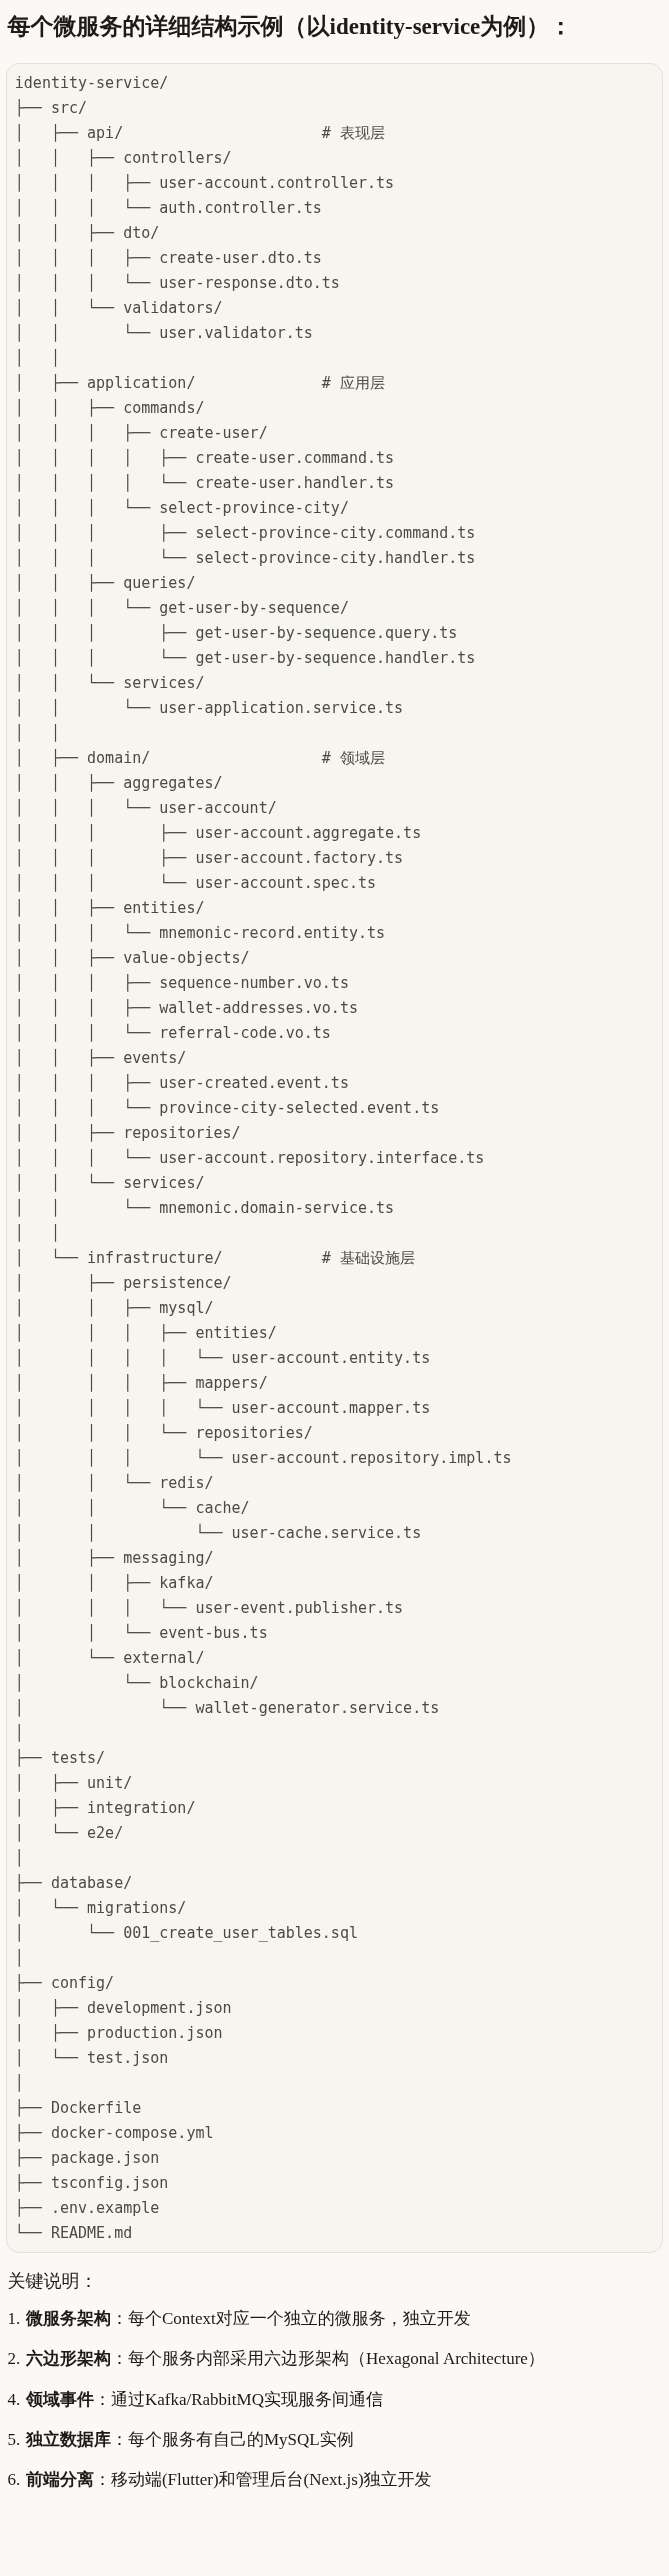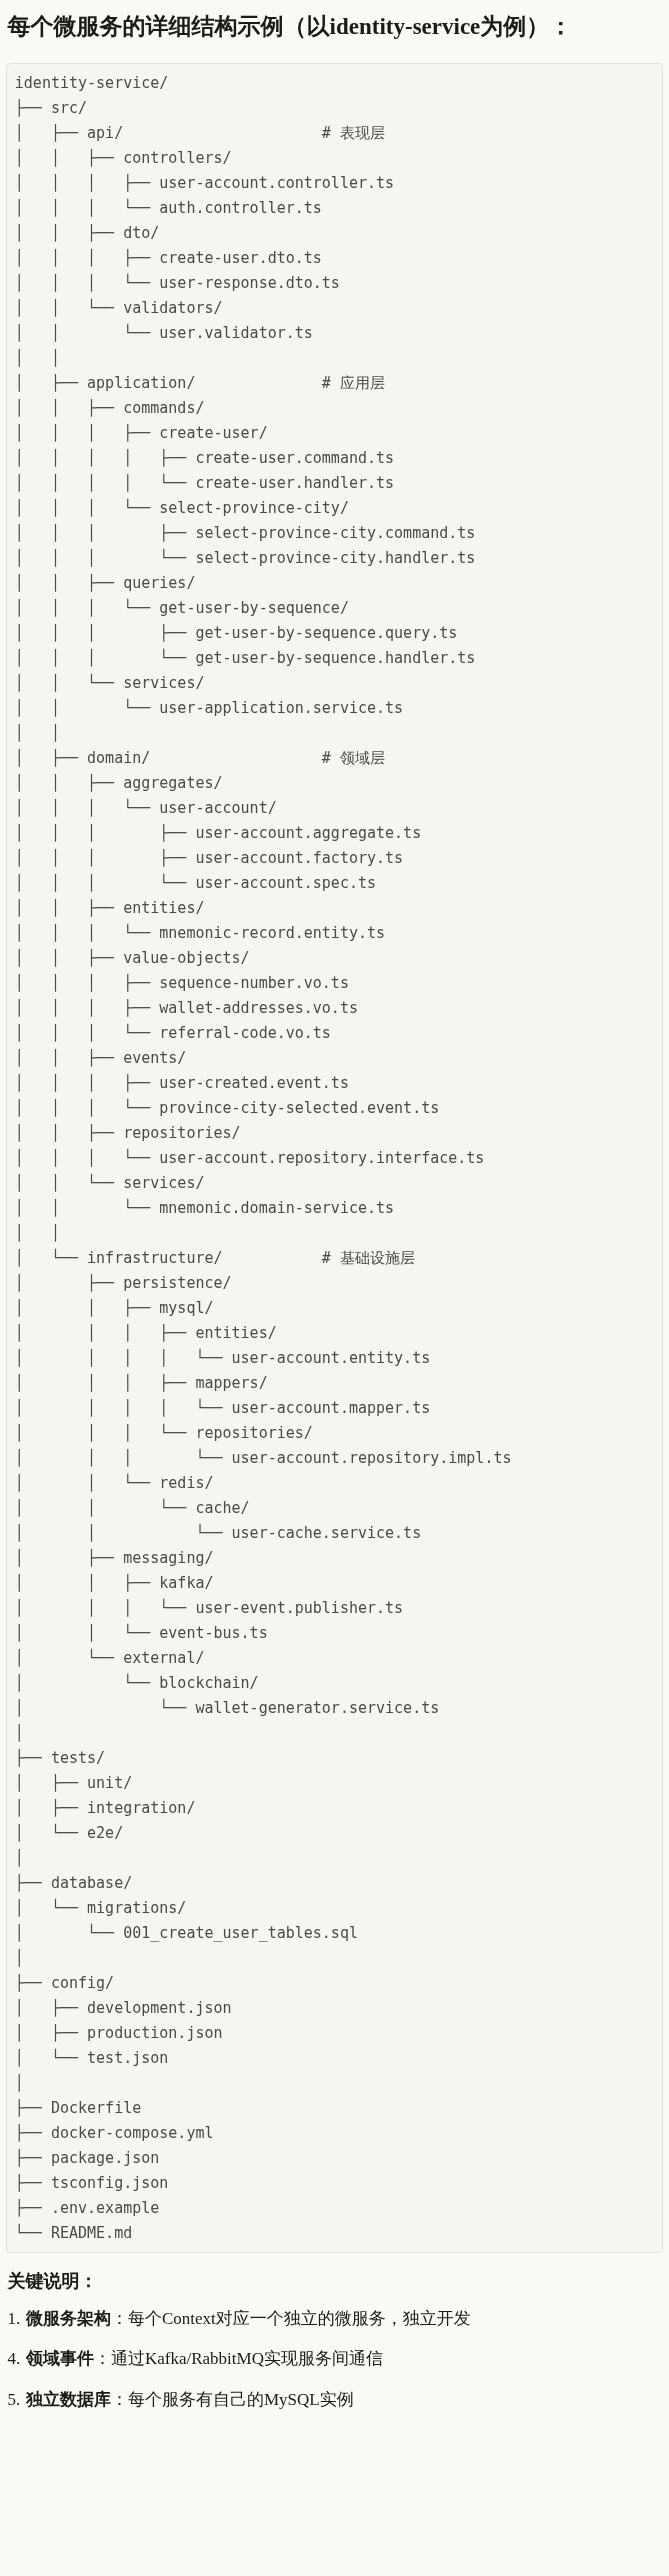--- a/index.html
+++ b/index.html
@@ -14,35 +14,35 @@
   }
   .title {
     font-size: 23px;
     line-height: 1.35;
     font-weight: 700;
     margin: 2.5px 0 21px 1.3px;
   }
   .code-block {
     background: #F6F5F0;
     border: 0.6px solid #E3E1D8;
-    border-radius: 4px;
+    border-radius: 13px;
     padding: 6.3px 7.5px;
   }
   .tree {
     margin: 0;
     font-family: "DejaVu Sans Mono", "Liberation Mono", monospace;
     font-size: 15px;
     line-height: 25px;
     color: #4b4a45;
     white-space: pre;
   }
   .notes { margin-top: 16.3px; }
   .notes-heading {
     font-size: 18px;
-    font-weight: 700;
+    font-weight: 400;
     margin: 0 0 15px 1.3px;
   }
   .note-item {
     font-size: 17px;
     line-height: 1.25;
     margin: 0 0 19px 1.3px;
   }
   .note-item .num { margin-right: 5.6px; }
   .note-item .label { font-weight: 700; }
 </style>
@@ -141,23 +141,25 @@
 ├── tsconfig.json
 ├── .env.example
 └── README.md</pre>
   </div>
 
   <div class="notes">
     <h3 class="notes-heading">关键说明：</h3>
 
     <div class="note-item"><span class="num">1.</span><span class="label">微服务架构</span><span class="sep">：</span><span class="text">每个Context对应一个独立的微服务，独立开发</span></div>
 
+    <div class="note-item"><span class="num">2.</span><span class="label">六边形架构</span><span class="sep">：</span><span class="text">每个服务内部采用六边形架构（Hexagonal Architecture）</span></div>
 
 
     <div class="note-item"><span class="num">4.</span><span class="label">领域事件</span><span class="sep">：</span><span class="text">通过Kafka/RabbitMQ实现服务间通信</span></div>
 
     <div class="note-item"><span class="num">5.</span><span class="label">独立数据库</span><span class="sep">：</span><span class="text">每个服务有自己的MySQL实例</span></div>
 
+    <div class="note-item"><span class="num">6.</span><span class="label">前端分离</span><span class="sep">：</span><span class="text">移动端(Flutter)和管理后台(Next.js)独立开发</span></div>
 
   </div>
 
 </div>
 
 
 </body></html>

